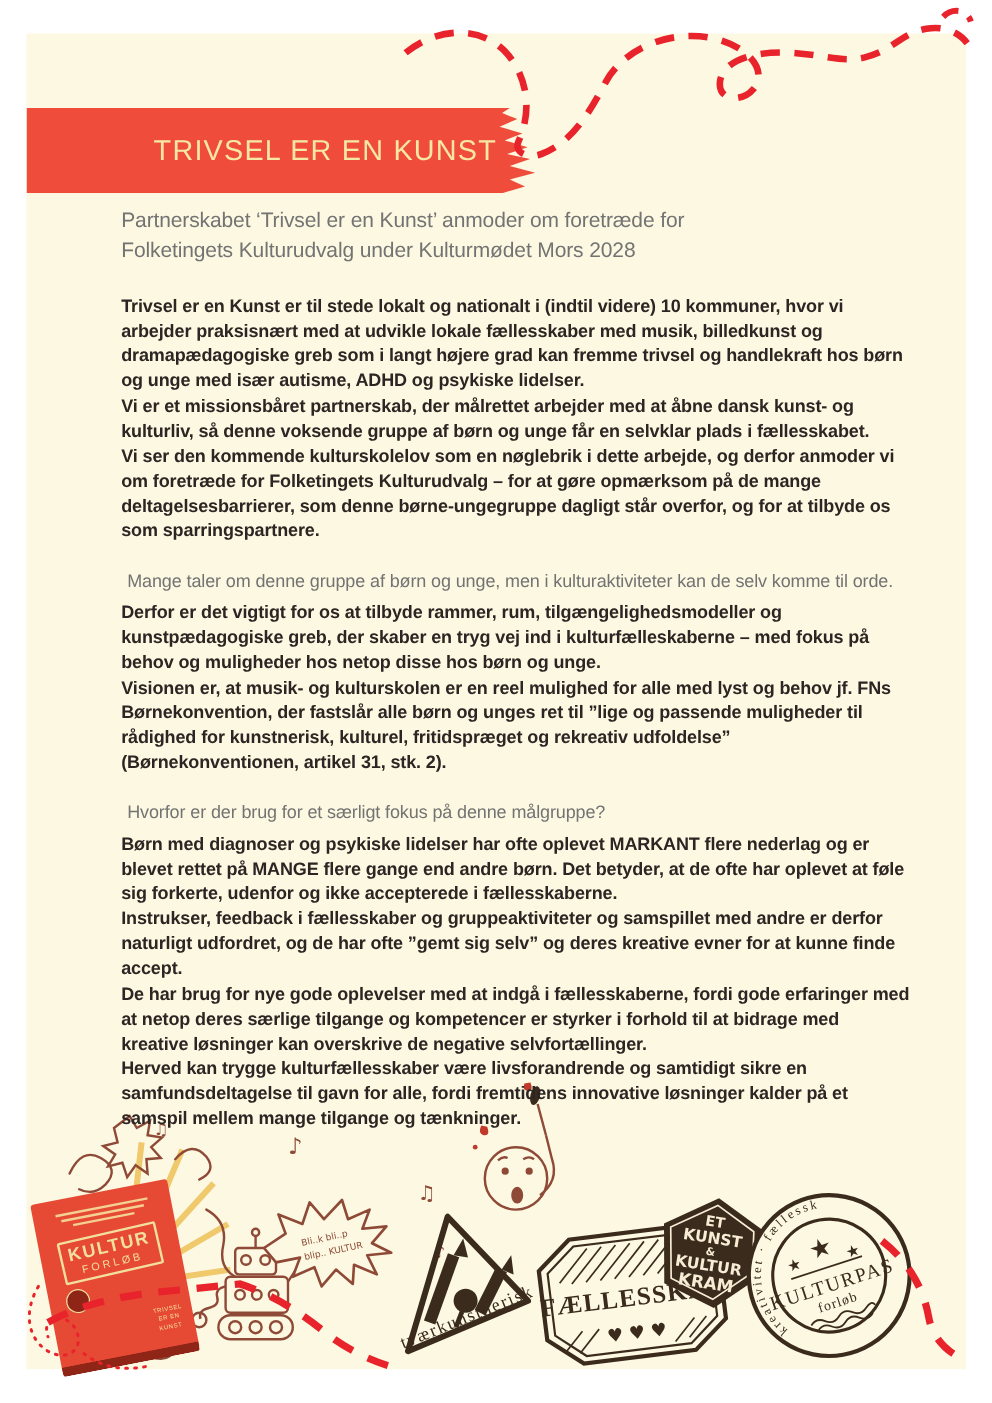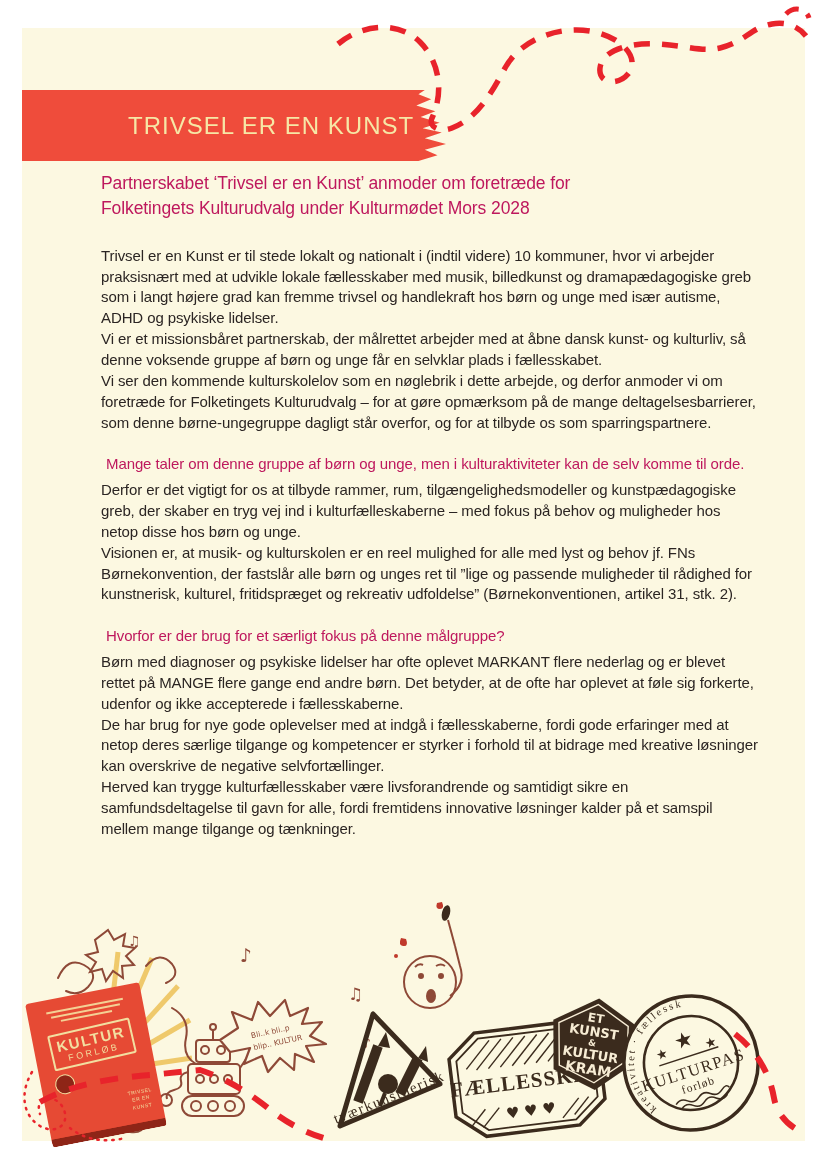--- a/index.html
+++ b/index.html
@@ -11,23 +11,23 @@
   
   .banner{position:absolute;left:22px;top:90px;width:424px;height:71px;background:#EF4C3B;z-index:2;
     clip-path:polygon(0 0,95% 0,93.5% 6%,96.5% 13%,93% 22%,97.5% 30%,94% 38%,98.5% 46%,94.5% 54%,
                       99% 60%,95% 68%,100% 76%,95% 84%,98% 92%,93.5% 100%,0 100%);}
   .banner-title{position:absolute;left:106px;top:50%;transform:translateY(-50%);
     color:#F6E7A6;font-size:24px;letter-spacing:1px;white-space:nowrap;}
 
   
   .content{position:absolute;left:101px;top:171px;width:658px;z-index:4;
     color:#2B2523;font-size:15px;line-height:1.39;letter-spacing:-0.1px;}
-  .red{color:#be185d;}
+  .red{color:#737373;}
   .intro-heading{font-size:17.5px;line-height:1.45;margin:0 0 24px 0;}
-  .content p{margin:0;}
+  .content p{margin:0;font-weight:bold;}
   .sec{margin-top:21px;}
   .section-heading{margin:5px;}
 
   
   .artlayer{position:absolute;left:0;top:0;width:827px;height:1169px;pointer-events:none;}
   .under{z-index:1;} .over{z-index:3;}
   .stamp{position:absolute;z-index:2;}
 
   
   .book{position:absolute;left:38px;top:992px;width:116px;height:138px;z-index:2;
@@ -130,20 +130,21 @@
       <p>Vi ser den kommende kulturskolelov som en nøglebrik i dette arbejde, og derfor anmoder vi om foretræde for Folketingets Kulturudvalg – for at gøre opmærksom på de mange deltagelsesbarrierer, som denne børne-ungegruppe dagligt står overfor, og for at tilbyde os som sparringspartnere.</p>
     </div>
     <div class="sec">
       <div class="section-heading red">Mange taler om denne gruppe af børn og unge, men i kulturaktiviteter kan de selv komme til orde.</div>
       <p>Derfor er det vigtigt for os at tilbyde rammer, rum, tilgængelighedsmodeller og kunstpædagogiske greb, der skaber en tryg vej ind i kulturfælleskaberne – med fokus på behov og muligheder hos netop disse hos børn og unge.</p>
       <p>Visionen er, at musik- og kulturskolen er en reel mulighed for alle med lyst og behov jf. FNs Børnekonvention, der fastslår alle børn og unges ret til ”lige og passende muligheder til rådighed for kunstnerisk, kulturel, fritidspræget og rekreativ udfoldelse” (Børnekonventionen, artikel 31, stk. 2).</p>
     </div>
     <div class="sec">
       <div class="section-heading red">Hvorfor er der brug for et særligt fokus på denne målgruppe?</div>
       <p>Børn med diagnoser og psykiske lidelser har ofte oplevet MARKANT flere nederlag og er blevet rettet på MANGE flere gange end andre børn. Det betyder, at de ofte har oplevet at føle sig forkerte, udenfor og ikke accepterede i fællesskaberne.</p>
+      <p>Instrukser, feedback i fællesskaber og gruppeaktiviteter og samspillet med andre er derfor naturligt udfordret, og de har ofte ”gemt sig selv” og deres kreative evner for at kunne finde accept.</p>
       <p>De har brug for nye gode oplevelser med at indgå i fællesskaberne, fordi gode erfaringer med at netop deres særlige tilgange og kompetencer er styrker i forhold til at bidrage med kreative løsninger kan overskrive de negative selvfortællinger.</p>
       <p>Herved kan trygge kulturfællesskaber være livsforandrende og samtidigt sikre en samfundsdeltagelse til gavn for alle, fordi fremtidens innovative løsninger kalder på et samspil mellem mange tilgange og tænkninger.</p>
     </div>
   </div>
 
   <div class="book">
     <div class="book-lines">
       <div></div>
         <div></div>
         <div></div>

